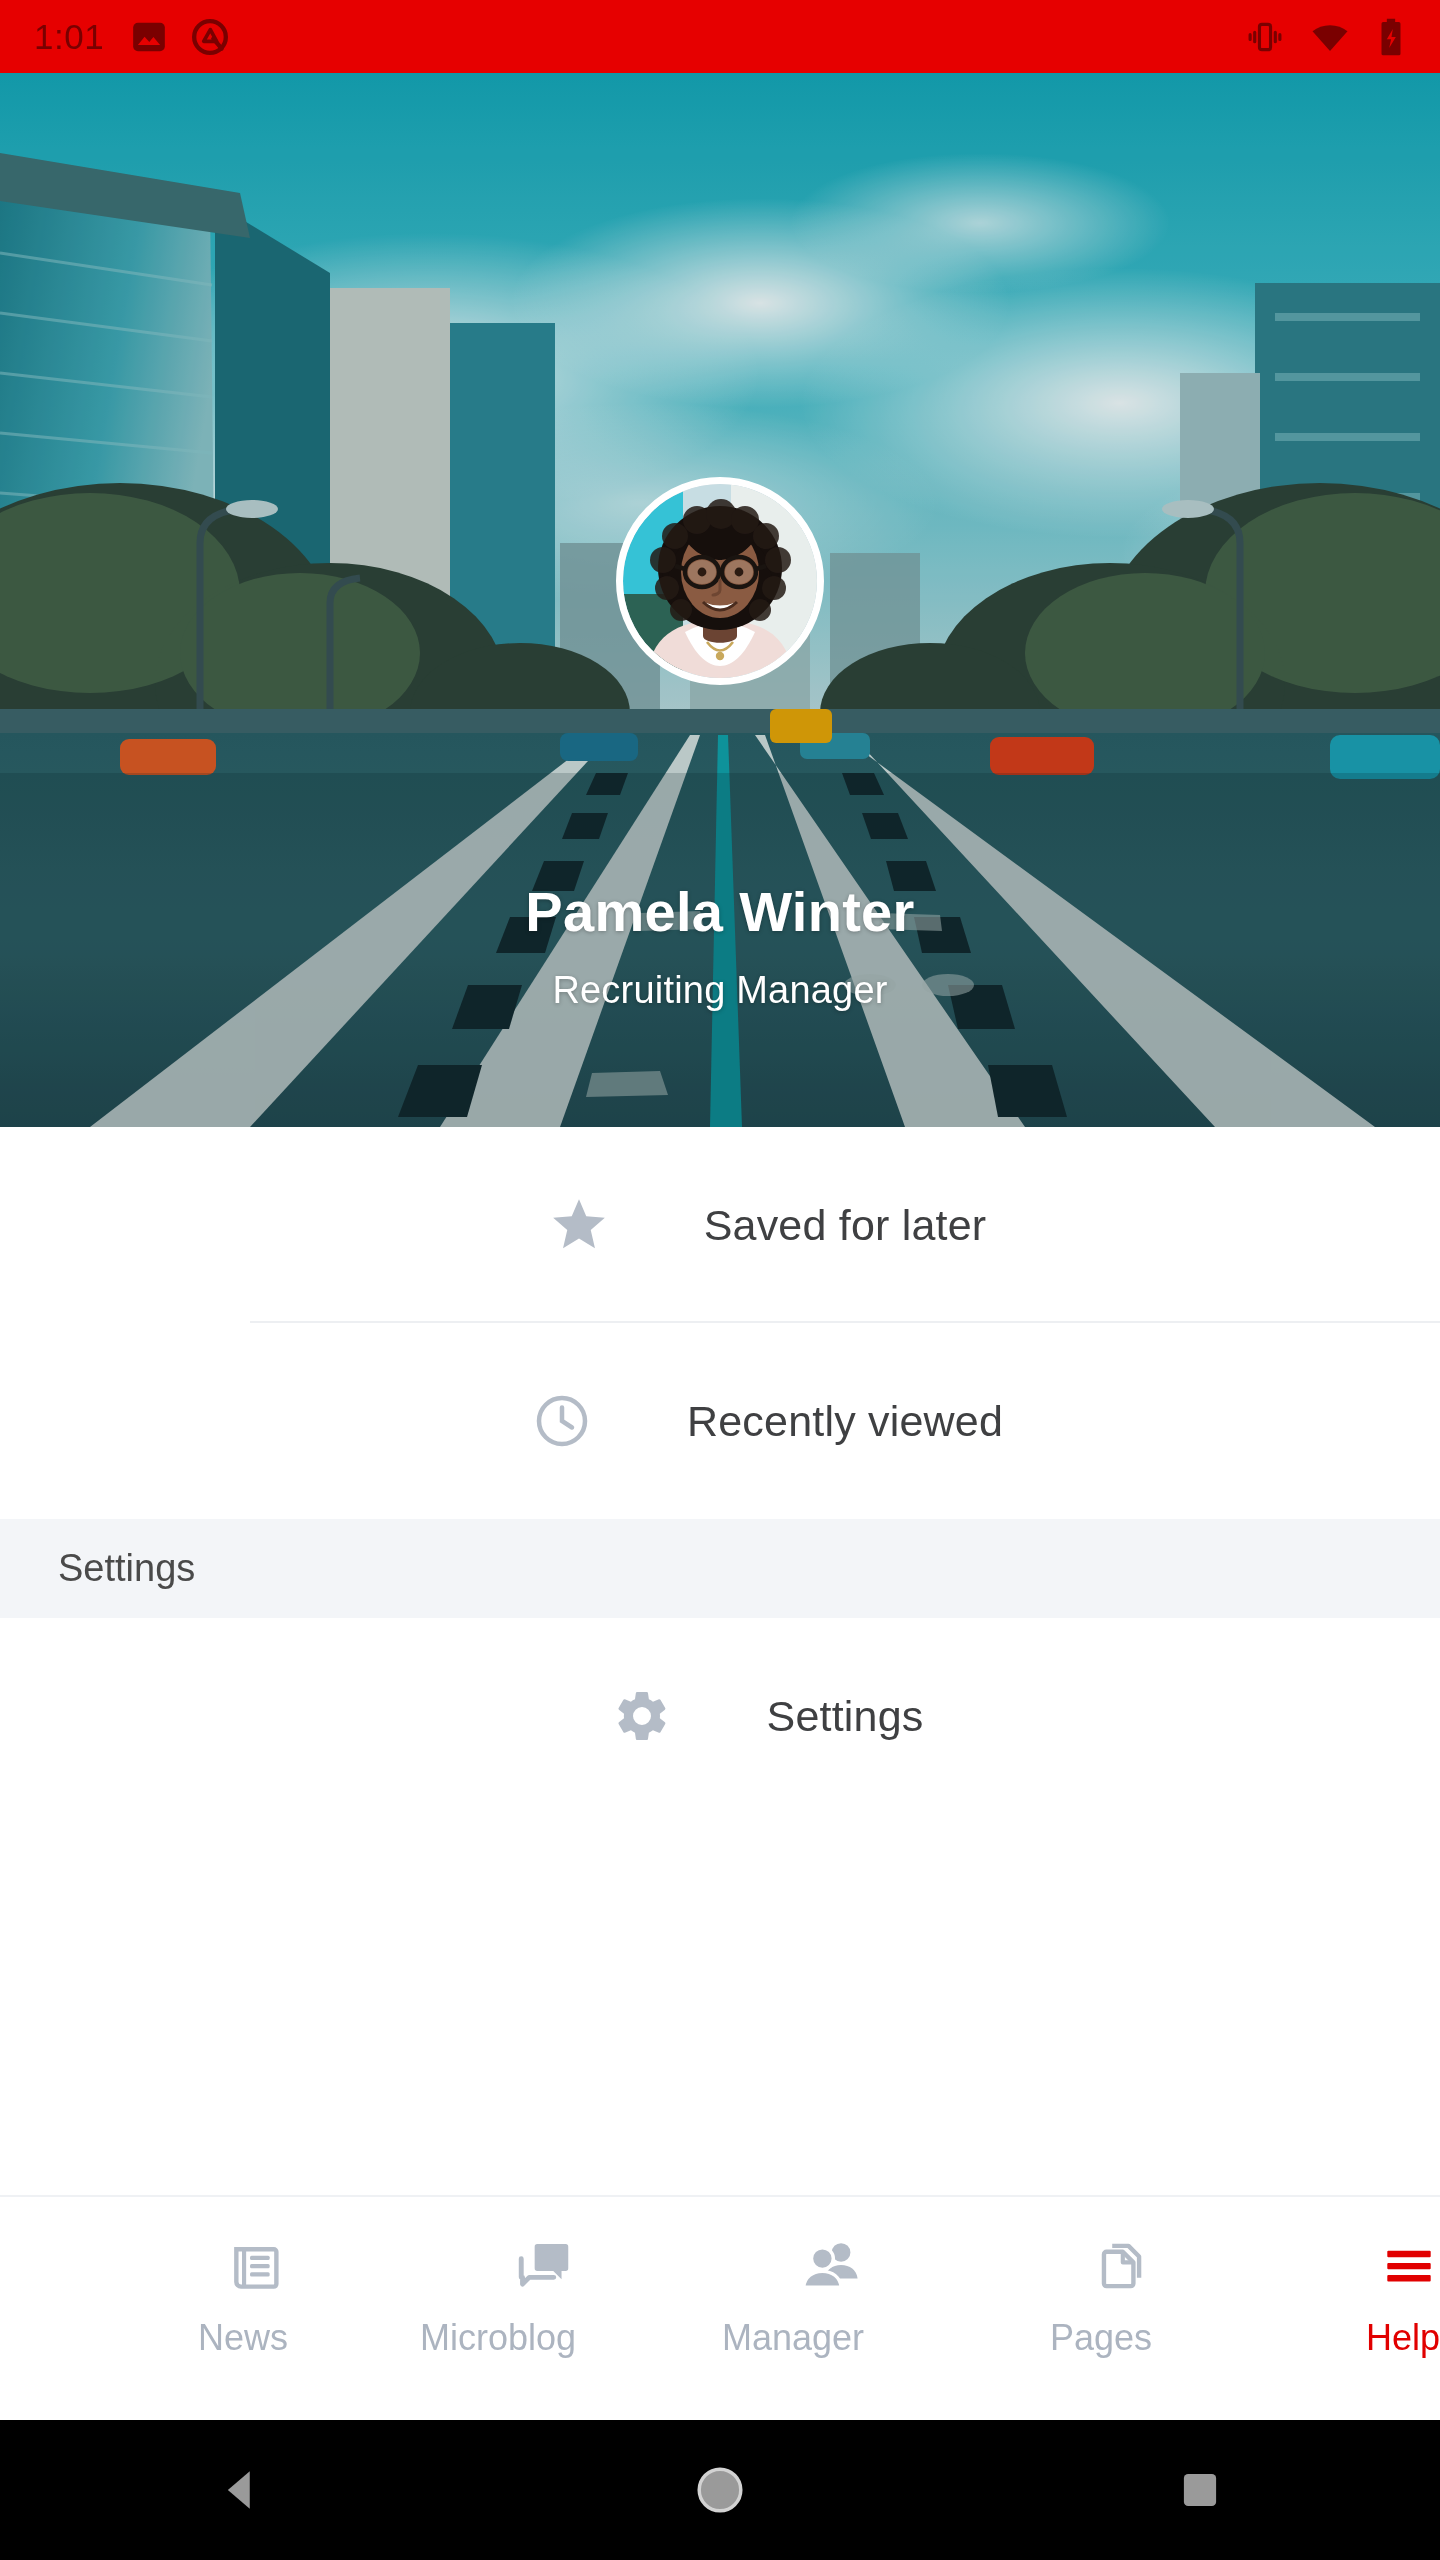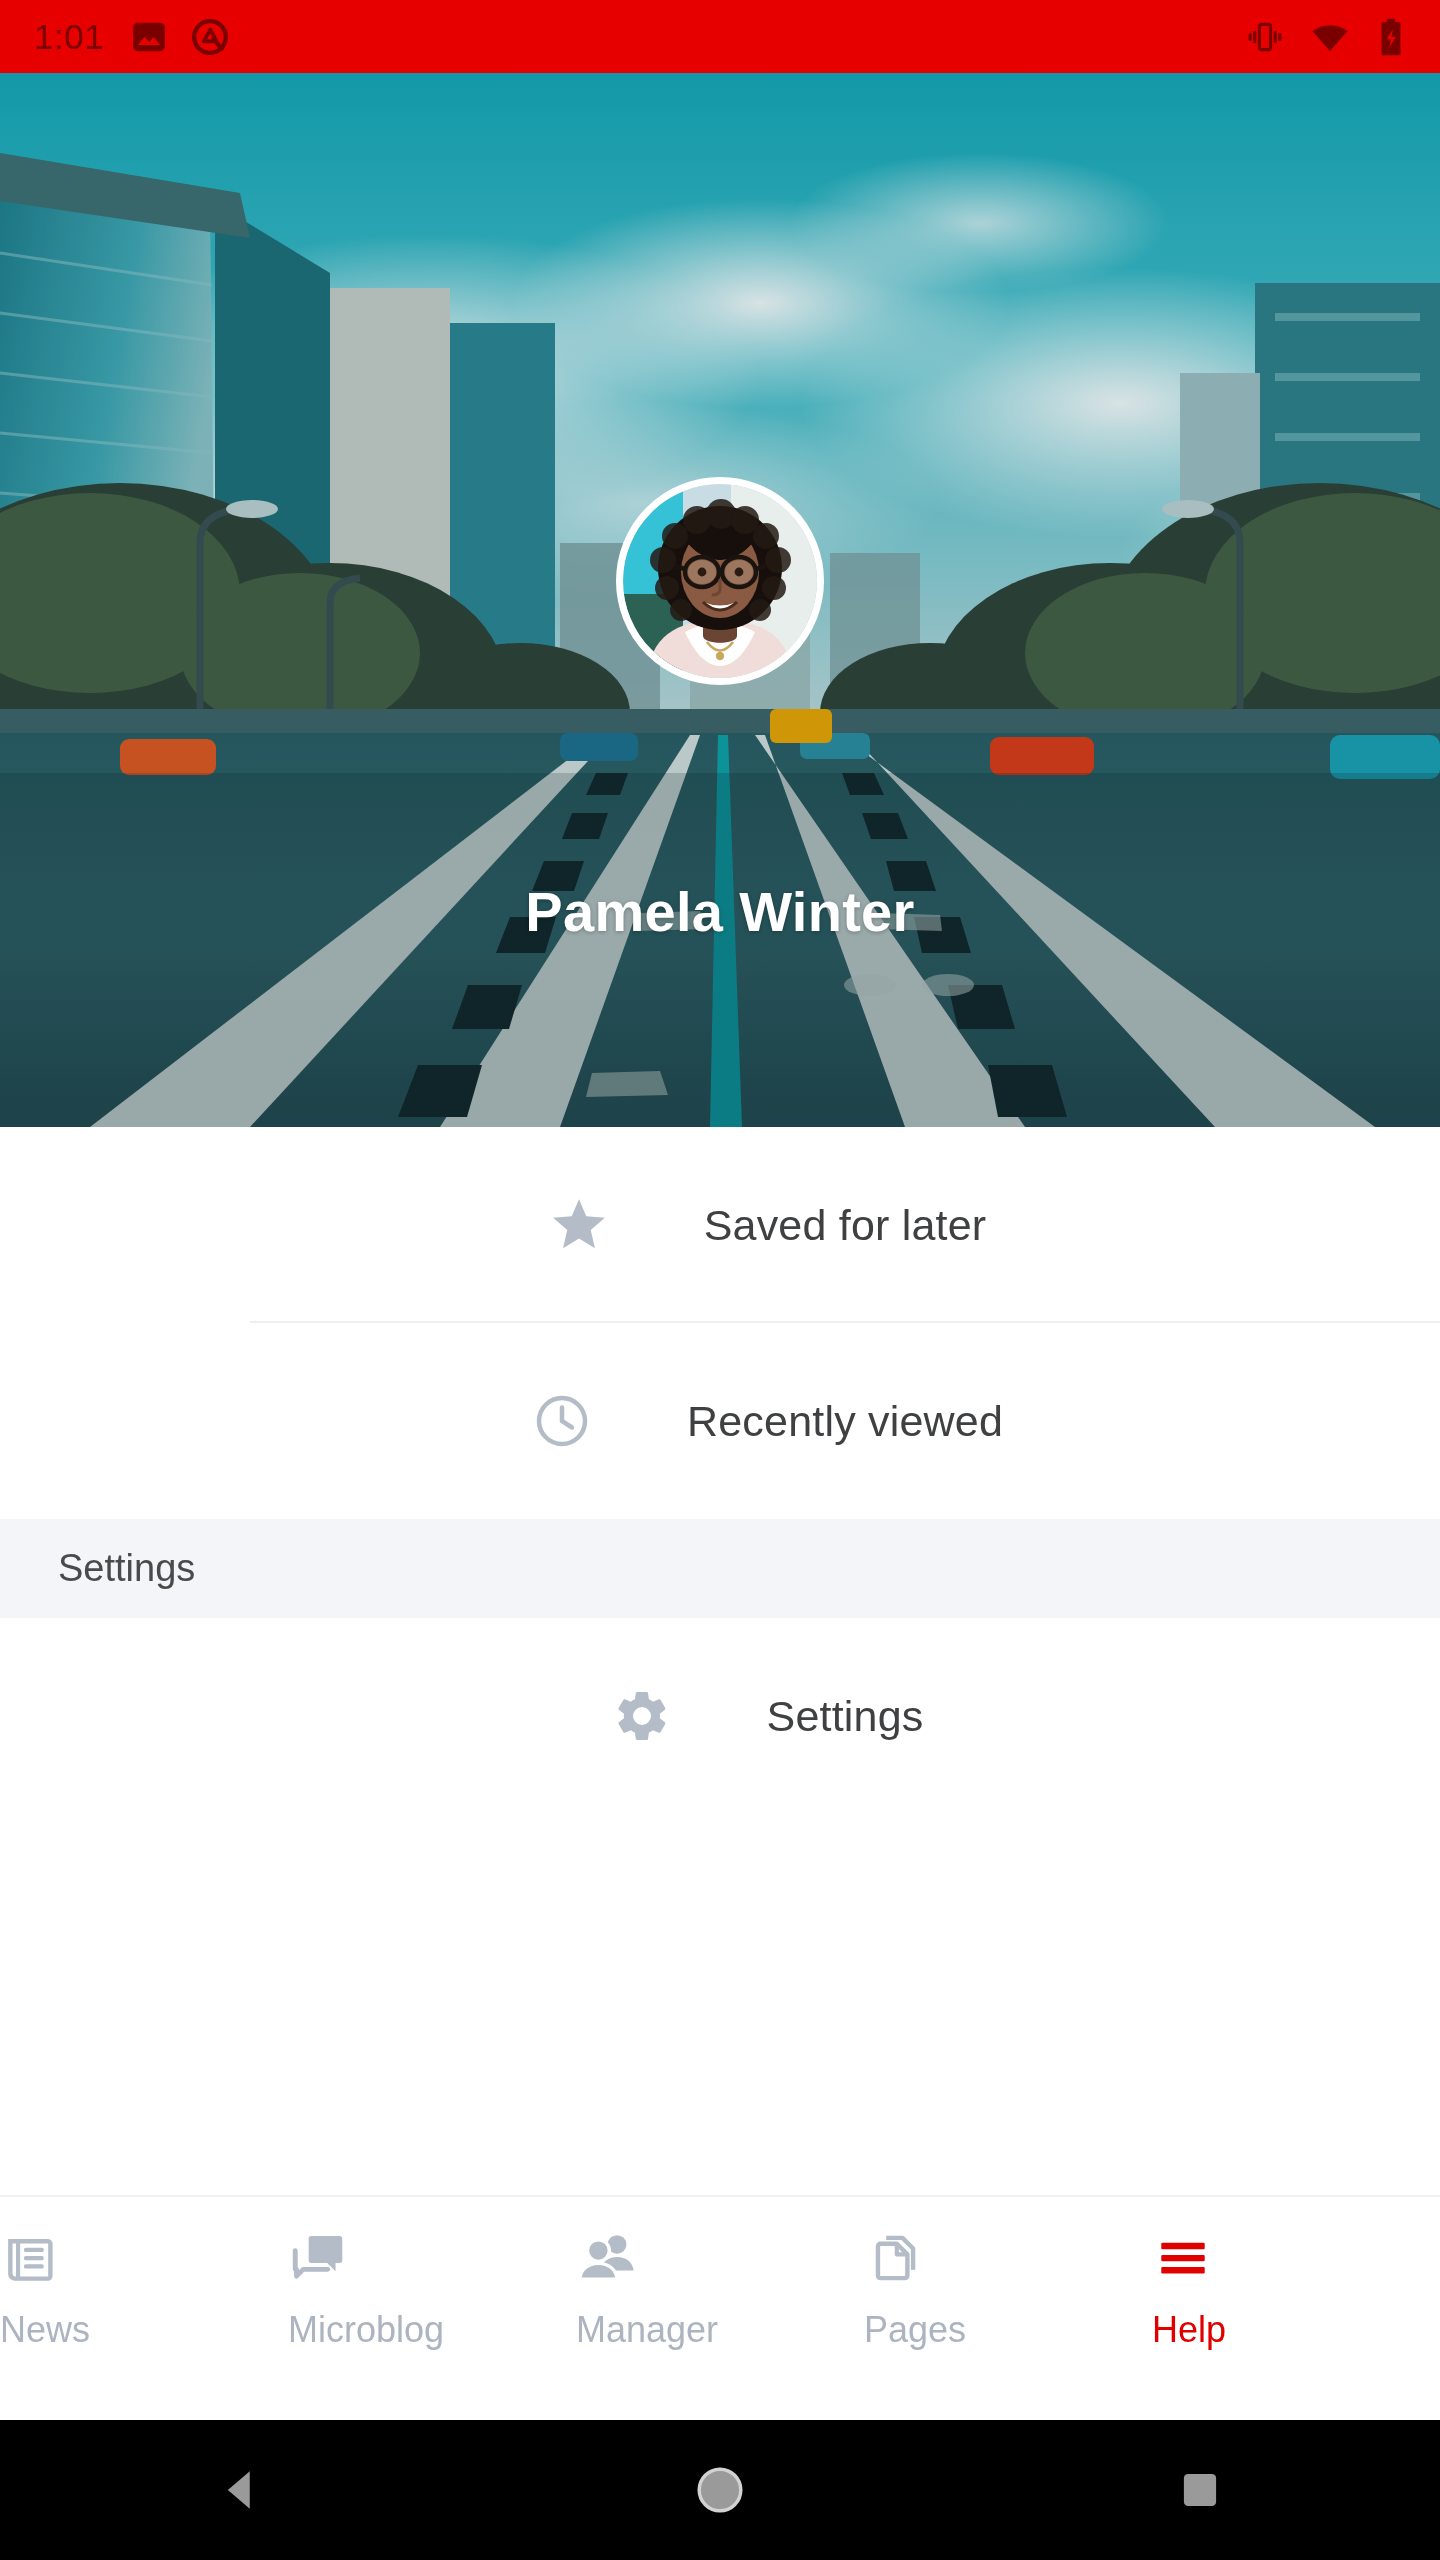--- a/index.html
+++ b/index.html
@@ -77,22 +77,22 @@
     background:#EDEFF2;
   }
 
   
   .bottomnav{
     position:absolute; left:0; top:2195px; width:1440px; height:225px;
     background:#ffffff; border-top:2px solid #EFF1F4;
     display:flex; align-items:flex-start; z-index:30;
   }
   .navitem{
-    flex:1; display:flex; flex-direction:column; align-items:flex-start;
-    padding-top:28px;
+    flex:1; display:flex; flex-direction:column; align-items:flex-end;
+    padding-top:36px;
   }
   .nav-ico{ height:64px; display:flex; align-items:flex-end; justify-content:center; }
   .nav-label{ margin-top:20px; font-size:36px; color:#ACB4C0; font-weight:400; }
   .navitem.active .nav-label{ color:#E10000; }
 
   
   .androidnav{
     position:absolute; left:0; top:2420px; width:1440px; height:140px;
     background:#000000; display:flex; align-items:center; z-index:50;
   }
@@ -334,20 +334,21 @@
           <path d="M80 118q17 15 34 0q-17 7-34 0z" fill="#FFFFFF"></path>
           <path d="M80 118q17 16 34 0" stroke="#4A2C1E" stroke-width="3" fill="none"></path>
 
           <path d="M84 158q13 17 26 0" stroke="#C8A85C" stroke-width="2.6" fill="none"></path>
           <circle cx="97" cy="172" r="4.2" fill="#C8A85C"></circle>
         </g>
       </svg>
     </div>
 
     <div class="hero-name">Pamela Winter</div>
+    <div class="hero-role">Recruiting Manager</div>
   </div>
 
   <div class="content">
 
 
     <div class="row">
       <div class="row-icon">
         <svg width="62" height="62" viewBox="0 0 24 24">
           <path d="M12 17.27 18.18 21l-1.64-7.03L22 9.24l-7.19-.61L12 2 9.19 8.63 2 9.24l5.46 4.73L5.82 21z" fill="#B4BCC7"></path>
         </svg>

